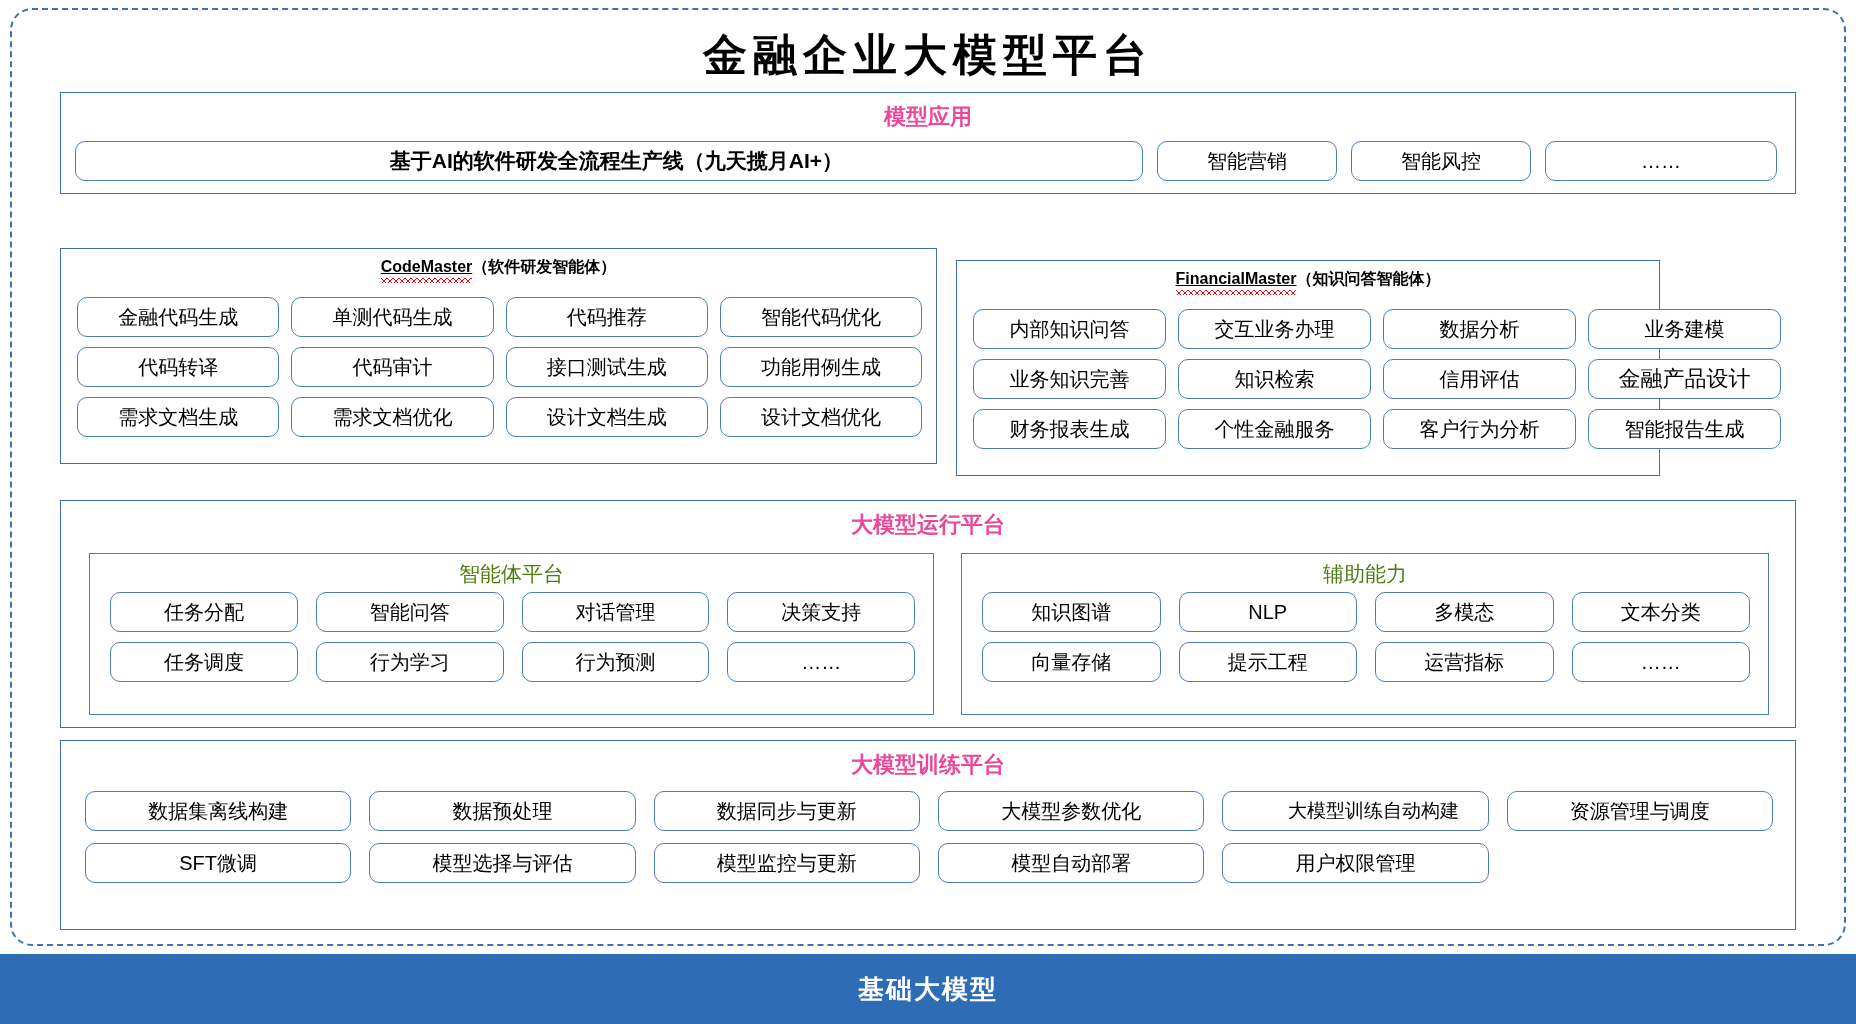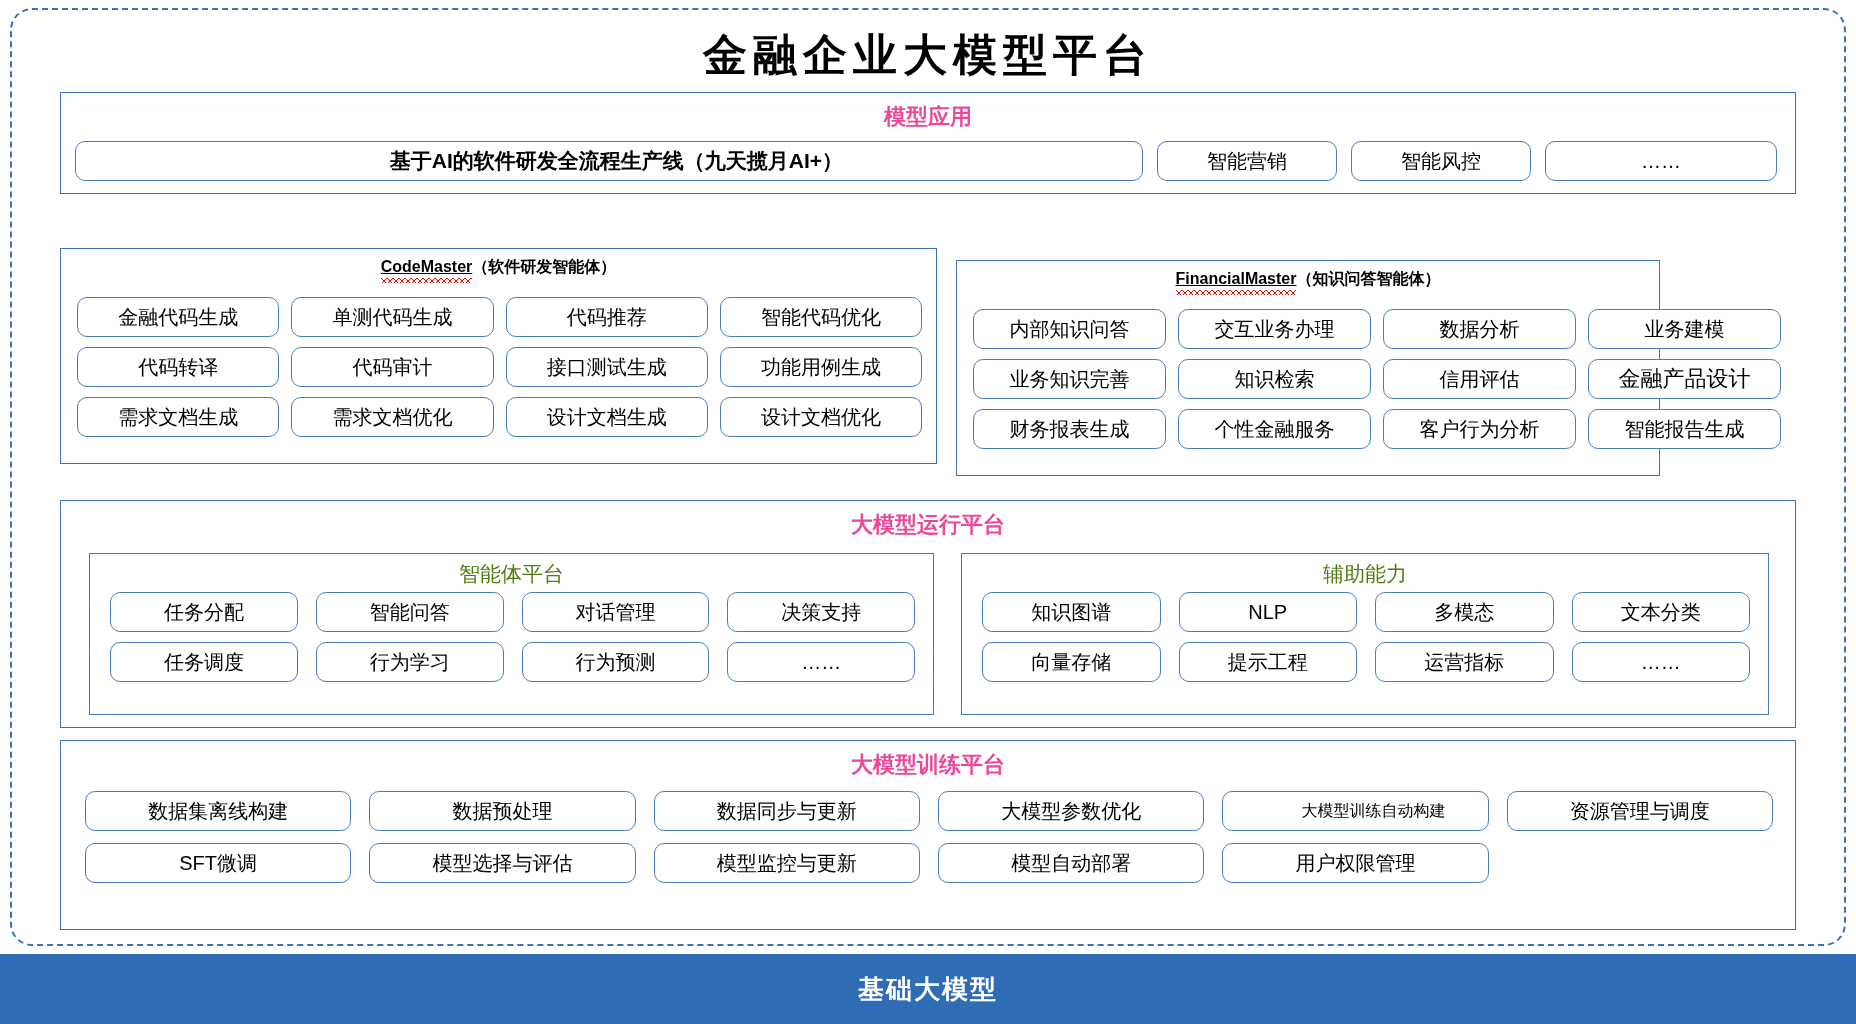--- a/index.html
+++ b/index.html
@@ -87,21 +87,21 @@
     align-items: center;
     justify-content: center;
     font-size: 20px;
     color: #000000;
     white-space: nowrap;
     height: 40px;
     overflow: hidden;
   }
   .chip.small { font-size: 22px; }
   .chip.bold { font-weight: 700; font-size: 21px; }
-  .chip.wide-label { font-size: 16px; padding-left: 36px; }
+  .chip.wide-label { font-size: 19px; padding-left: 36px; }
 
   .grid { display: grid; }
 
   
   .subpanel {
     position: absolute;
     border: 1.4px solid #4a7ebb;
     background: #ffffff;
   }
 

